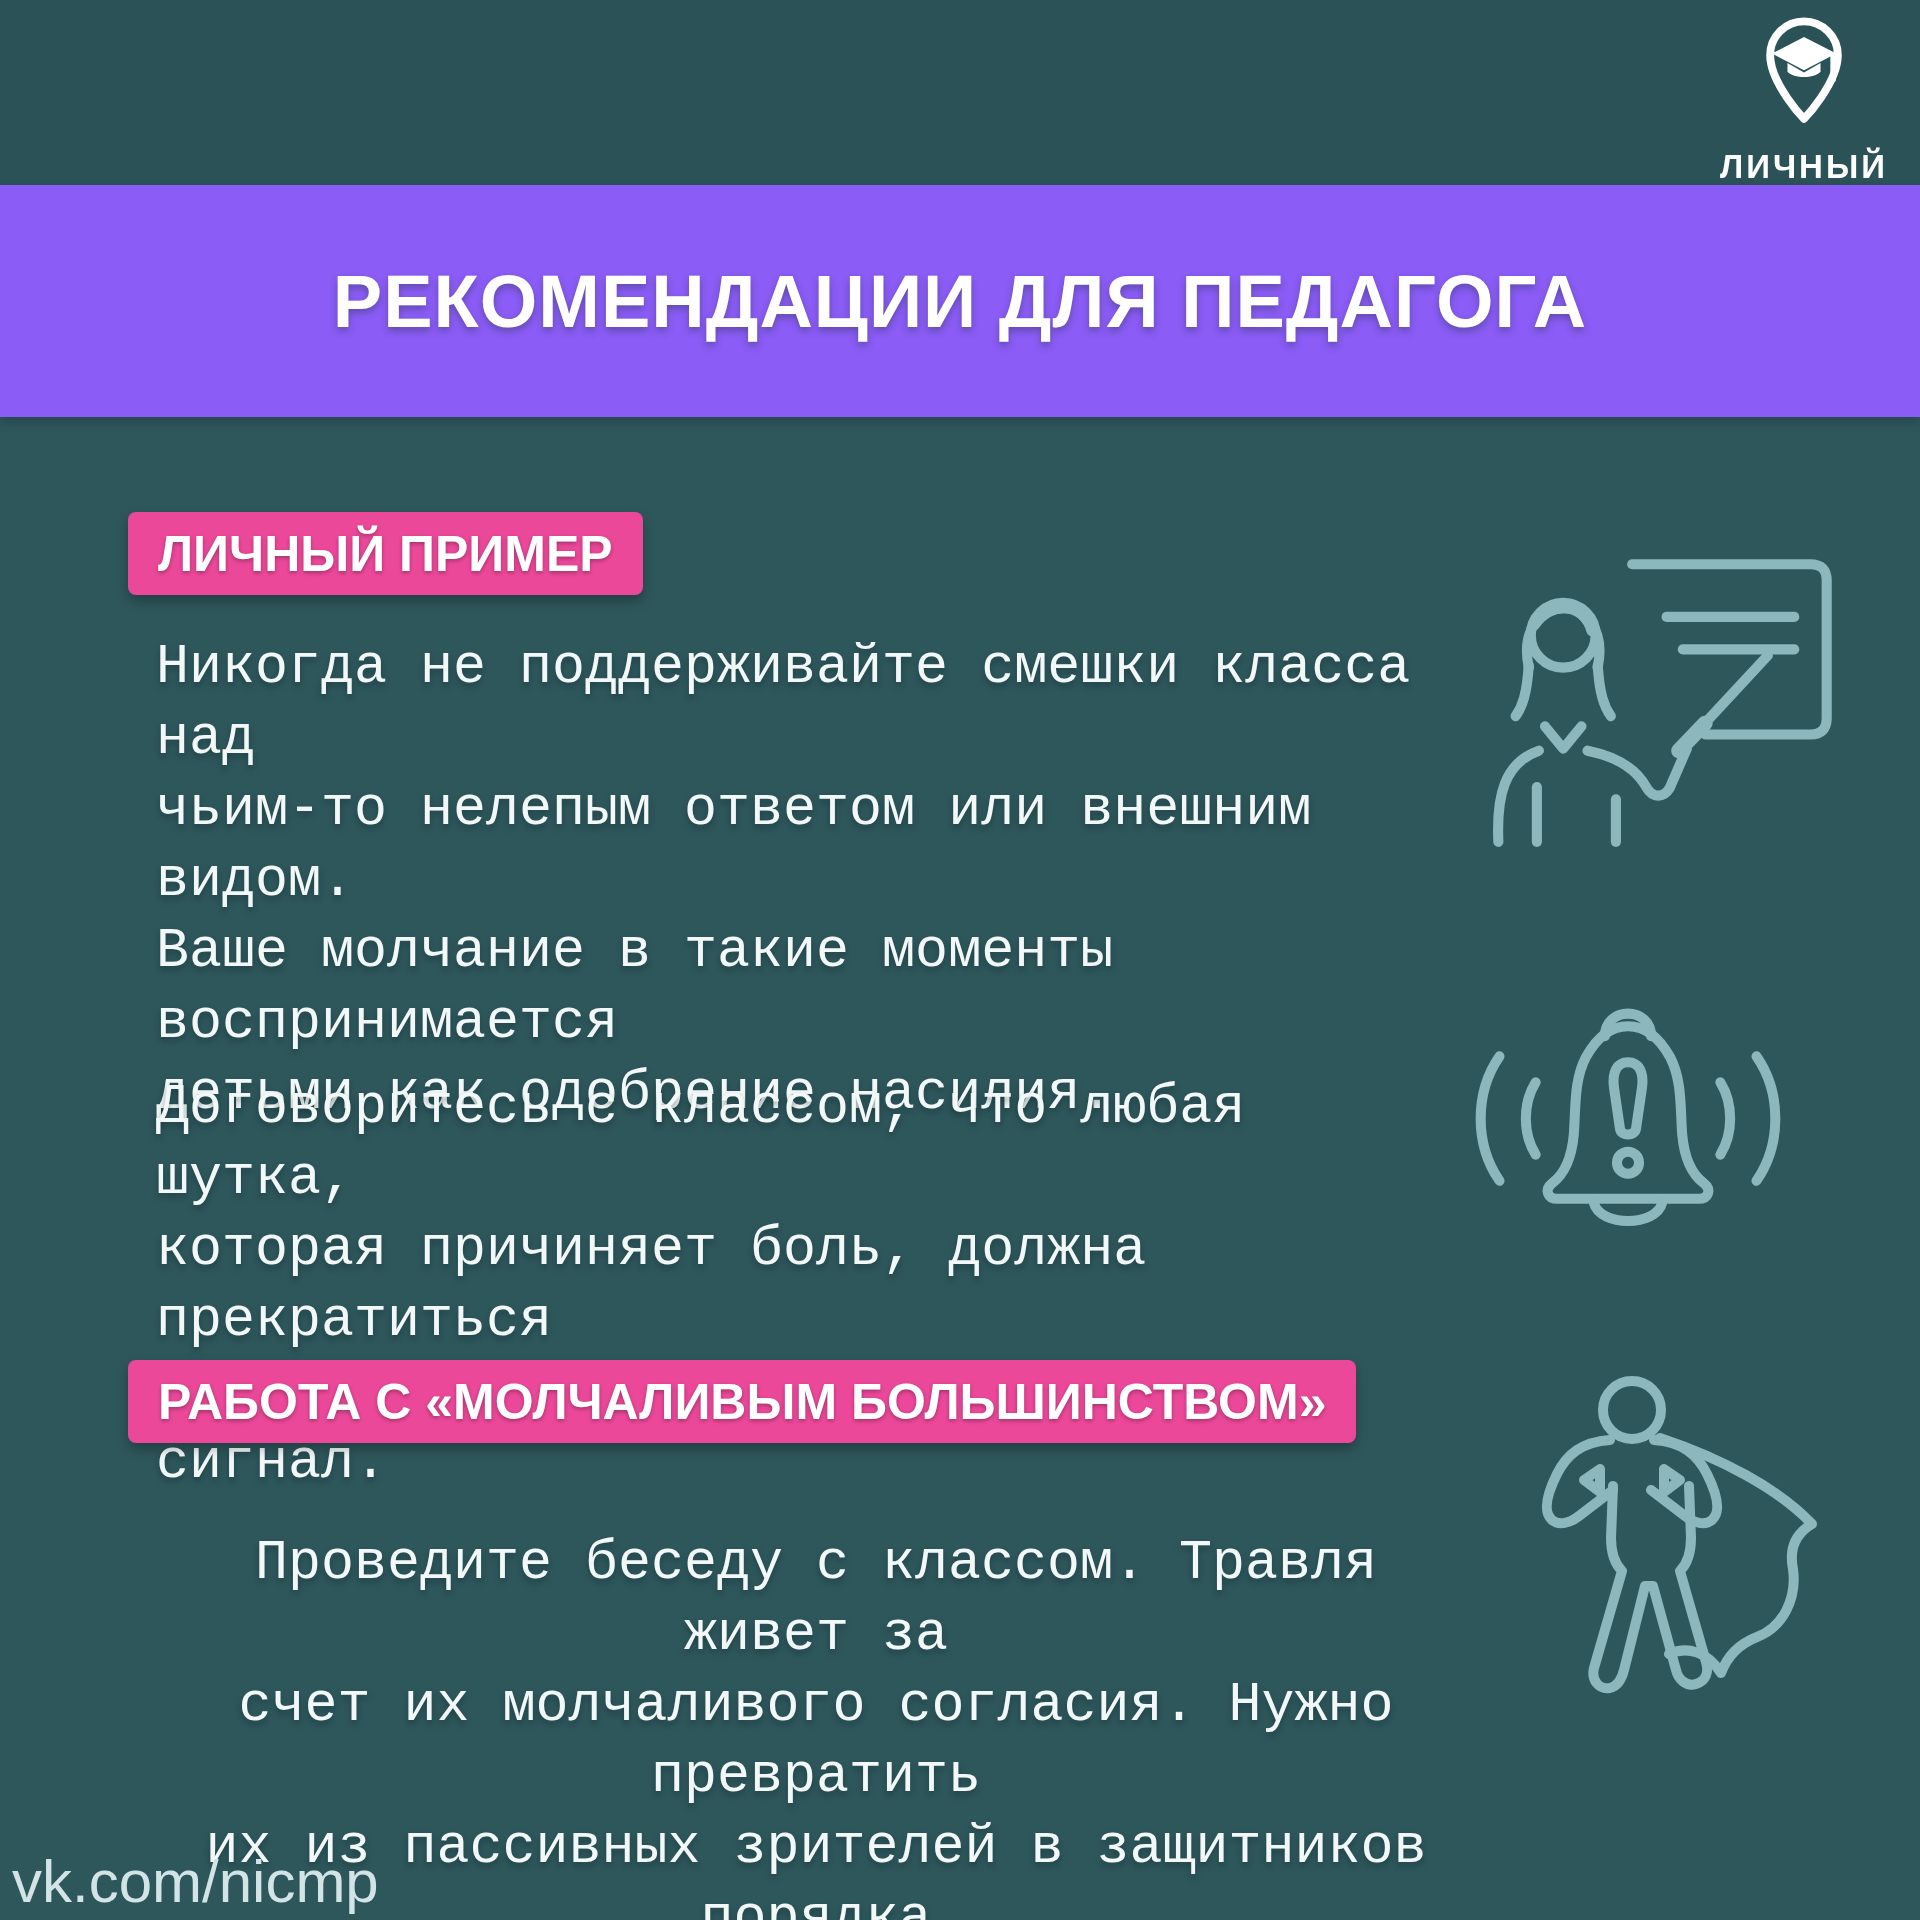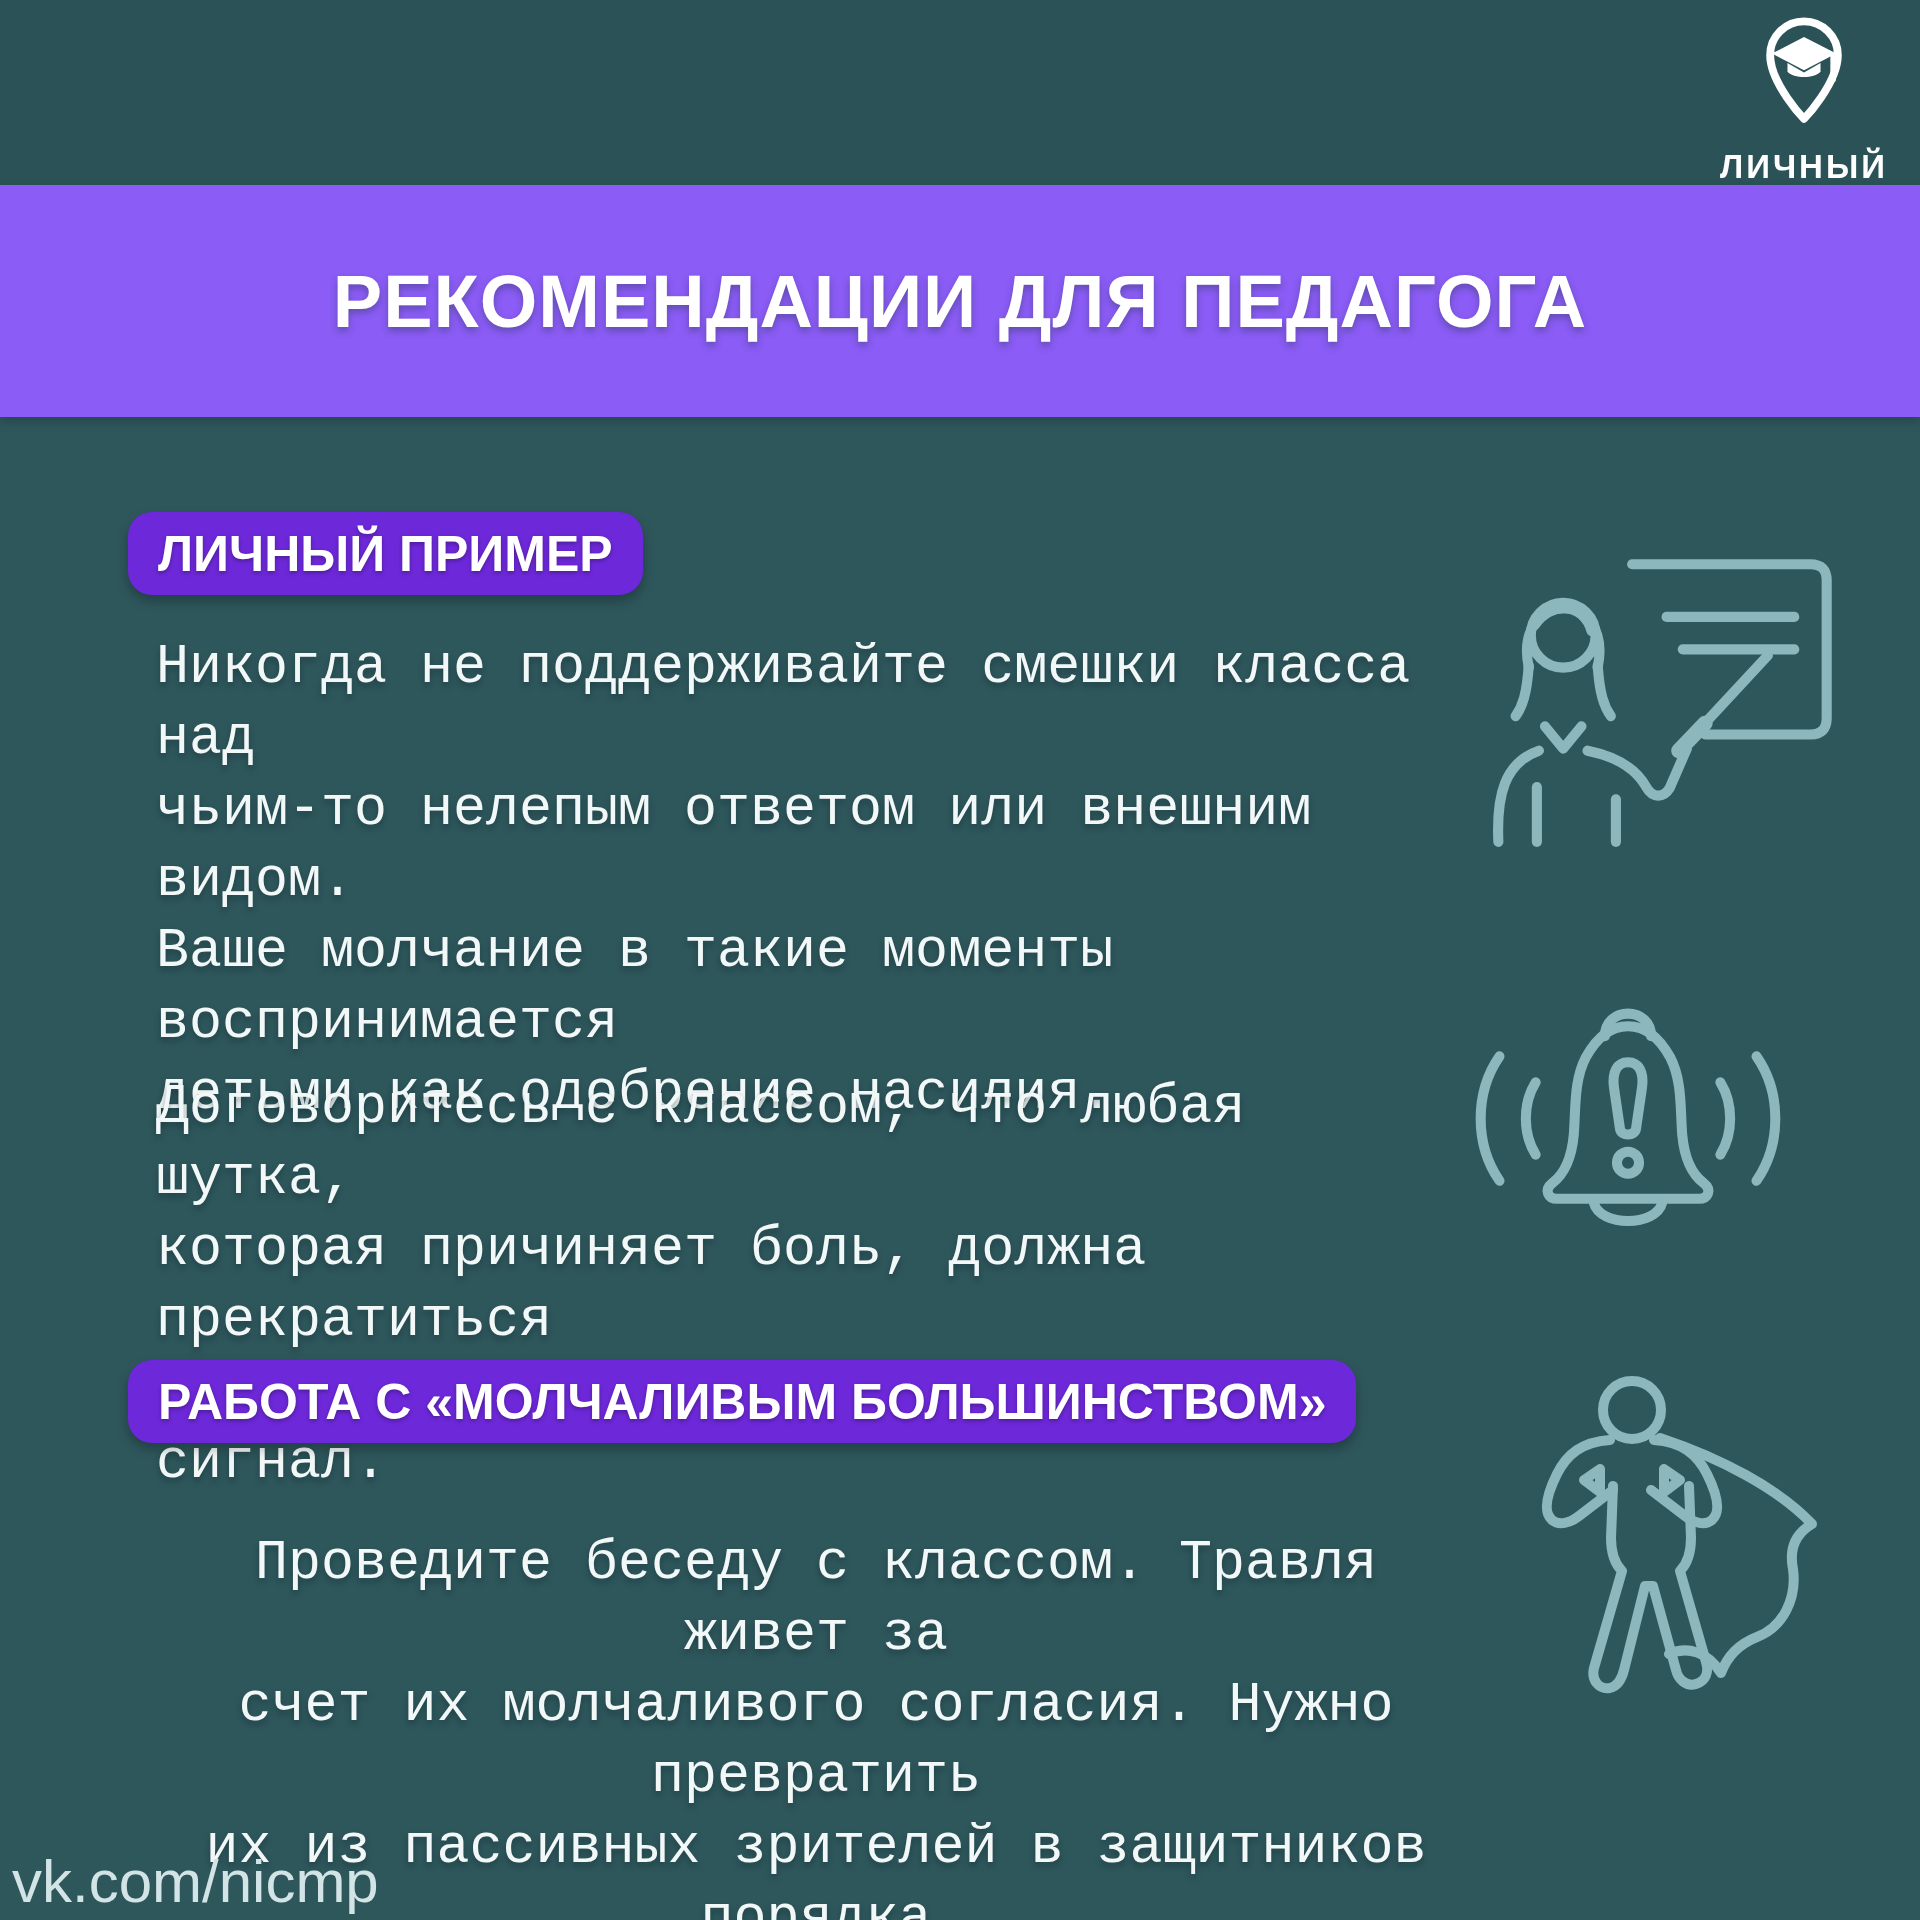--- a/index.html
+++ b/index.html
@@ -47,27 +47,27 @@
     font-weight: bold;
     font-size: 74px;
     letter-spacing: 1px;
     white-space: nowrap;
     text-shadow: 0 4px 7px rgba(20,45,50,0.35);
   }
   .badge {
     position: absolute;
     left: 128px;
     display: inline-block;
-    background: #6d28d9;
+    background: #ec4899;
     color: #ffffff;
     font-weight: bold;
     font-size: 50px;
     line-height: 1;
     padding: 17px 30px 16px 30px;
-    border-radius: 24px;
+    border-radius: 8px;
     white-space: nowrap;
     box-shadow: 0 6px 12px rgba(0,0,0,0.28);
     text-shadow: 0 2px 4px rgba(0,0,0,0.3);
   }
   .body-text {
     position: absolute;
     left: 156px;
     width: 1320px;
     color: #f2f7f7;
     font-size: 55px;

